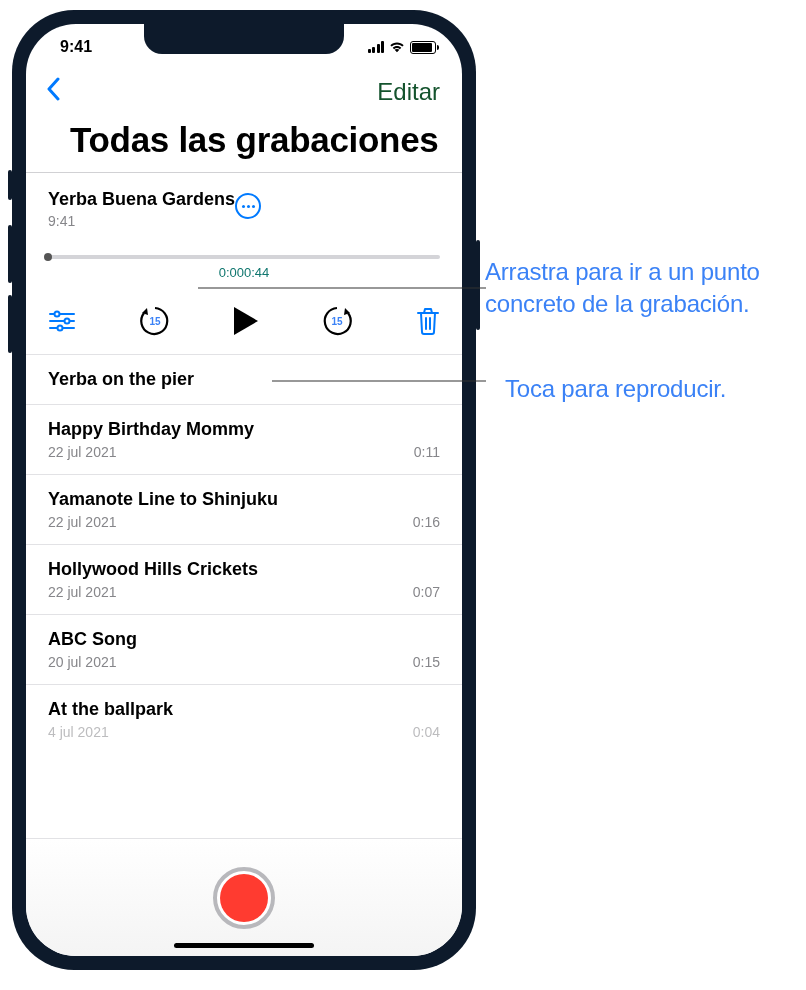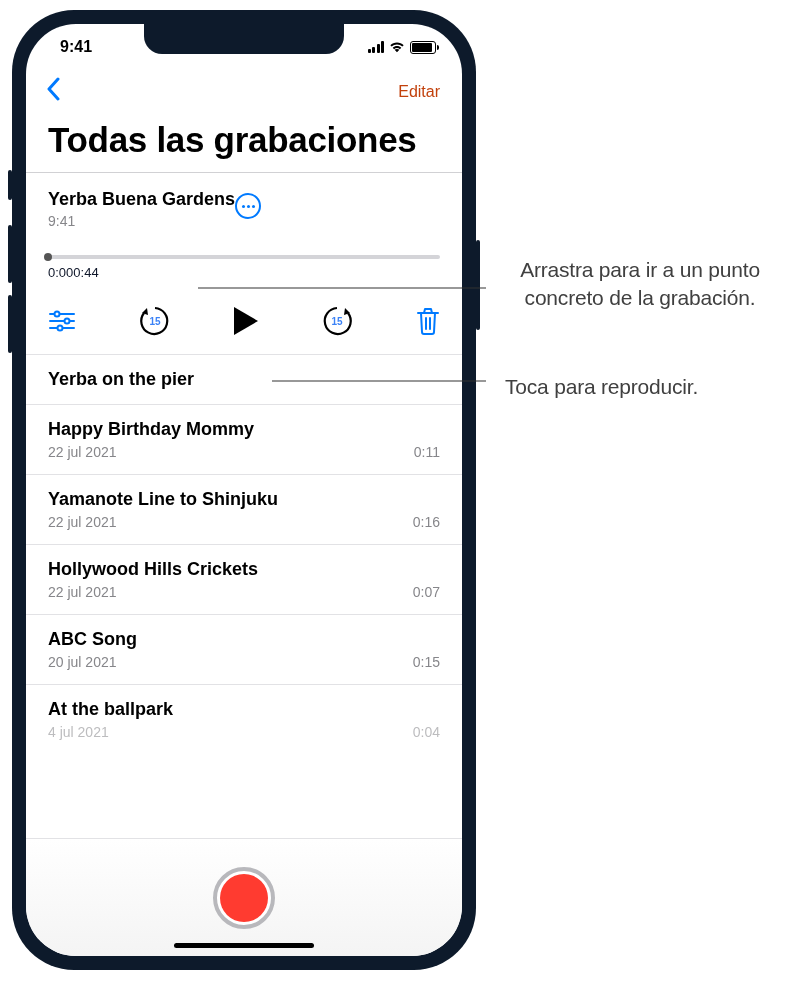--- a/index.html
+++ b/index.html
@@ -77,27 +77,28 @@
     .battery-fill { position:absolute; left:1px; top:1px; bottom:1px; width: 20px; background:#000; border-radius:1px; }
 
     
     .nav-bar {
       display: flex;
       justify-content: space-between;
       align-items: center;
       padding: 6px 22px 4px 14px;
     }
     .back-button { color: #007aff; font-size: 28px; font-weight: 500; padding: 0 6px; cursor: pointer; }
-    .edit-button { color: #c2410c; font-size: 16px; cursor: pointer; }
+    .edit-button { color: #14532d; font-size: 24px; cursor: pointer; }
 
     .page-title {
       font-size: 35px;
       font-weight: 700;
       padding: 8px 18px 12px 22px;
       letter-spacing: -0.3px;
+      margin-left: 22px;
     }
 
     .divider { height: 1px; background: #d1d1d4; margin: 0 0 0 22px; }
     .divider.full { margin: 0; }
 
     
     .list { flex: 1; overflow: hidden; }
     .recording-row {
       padding: 14px 22px 14px 22px;
       border-bottom: 1px solid #e2e2e5;
@@ -123,21 +124,21 @@
     .more-dots span { width:3px; height:3px; background:#007aff; border-radius:50%; }
 
     .scrubber-area { margin-top: 26px; }
     .scrubber-track {
       height: 4px; background: #d4d4d8; border-radius: 2px; position: relative; cursor: pointer;
     }
     .scrubber-thumb {
       position: absolute; left: 0; top: 50%; transform: translate(-50%,-50%);
       width: 8px; height: 8px; background: #555; border-radius: 50%;
     }
-    .scrubber-labels { display: flex; justify-content: flex-start; margin-top: 6px; font-size:13px; color:#0f172a; }
+    .scrubber-labels { display: flex; justify-content: center; margin-top: 6px; font-size:13px; color:#0f766e; }
 
     .controls {
       display: flex; justify-content: space-between; align-items: center;
       margin-top: 24px; padding-bottom: 6px;
     }
     .ctrl-icon { cursor:pointer; display:flex; align-items:center; justify-content:center; }
     .sliders-icon { color:#007aff; }
     .skip-icon { color:#3b82f6; position: relative; align-items: flex-end; }
     .skip-icon svg { width: 34px; height: 34px; }
     .skip-num { position: absolute; top: 50%; left: 50%; transform: translate(-50%,-46%); font-size: 10px; font-weight: 700; }
@@ -159,21 +160,21 @@
     }
     .record-inner { width: 48px; height: 48px; background: #ff3b30; border-radius: 50%; }
 
     .home-indicator {
       position:absolute; bottom:8px; left:50%; transform:translateX(-50%);
       width: 140px; height: 5px; background:#000; border-radius: 3px;
     }
 
     
     .callouts { position: absolute; left: 485px; top: 0; width: 310px; }
-    .callout { position: absolute; font-size: 21px; line-height: 1.35; color:#404040; letter-spacing: -0.2px; text-align: center; }
+    .callout { position: absolute; font-size: 24px; line-height: 1.35; color:#3b82f6; letter-spacing: -0.2px; }
     .callout.c1 { top: 256px; }
     .callout.c2 { top: 373px; margin-left: 20px; }
     .callout-line { position:absolute; stroke:#333; fill:none; stroke-width:1.2; z-index: 50; }
   </style>
 </head>
 <body>
 
 <div class="phone">
   <div class="side-btn l1"></div>
   <div class="side-btn l2"></div>

